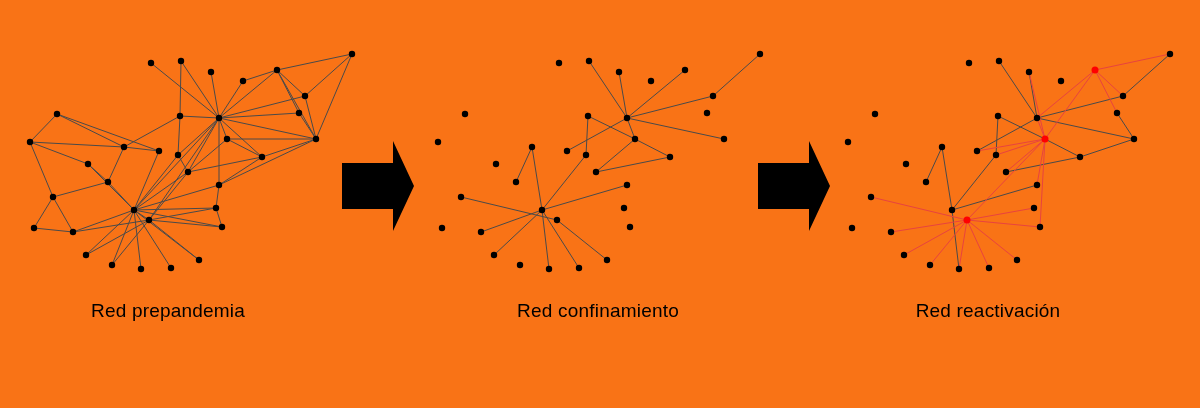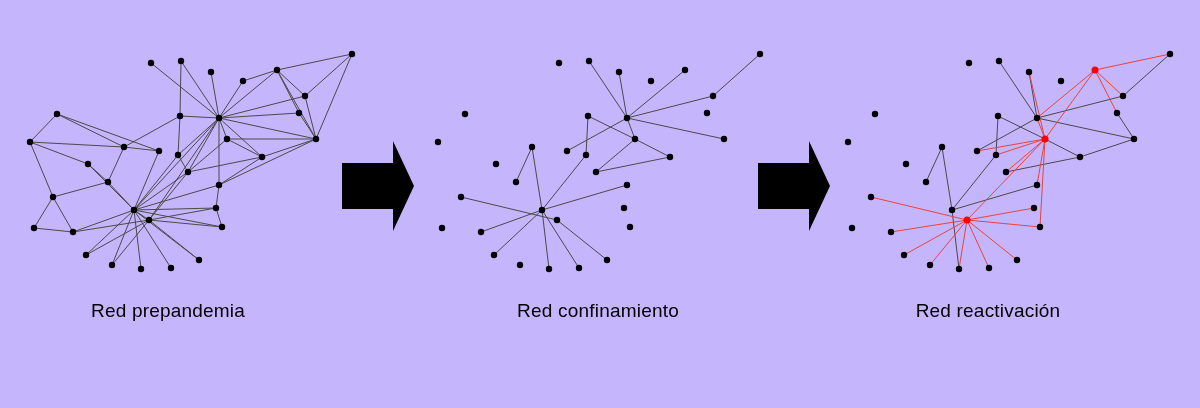--- a/index.html
+++ b/index.html
@@ -1,19 +1,19 @@
 <!DOCTYPE html>
 <html><head>
 <meta charset="utf-8">
 <style>
   html,body{margin:0;padding:0;background:#ffffff;}
   #figure{
     position:relative;
     width:1200px;height:408px;
-    background:#c4b5fd;
+    background:#f97316;
     font-family:"Liberation Sans", sans-serif;
     overflow:hidden;
   }
   #net-svg{position:absolute;left:0;top:0;}
   .caption{
     position:absolute;
     top:300px;
     width:320px;
     text-align:center;
     font-size:19px;

